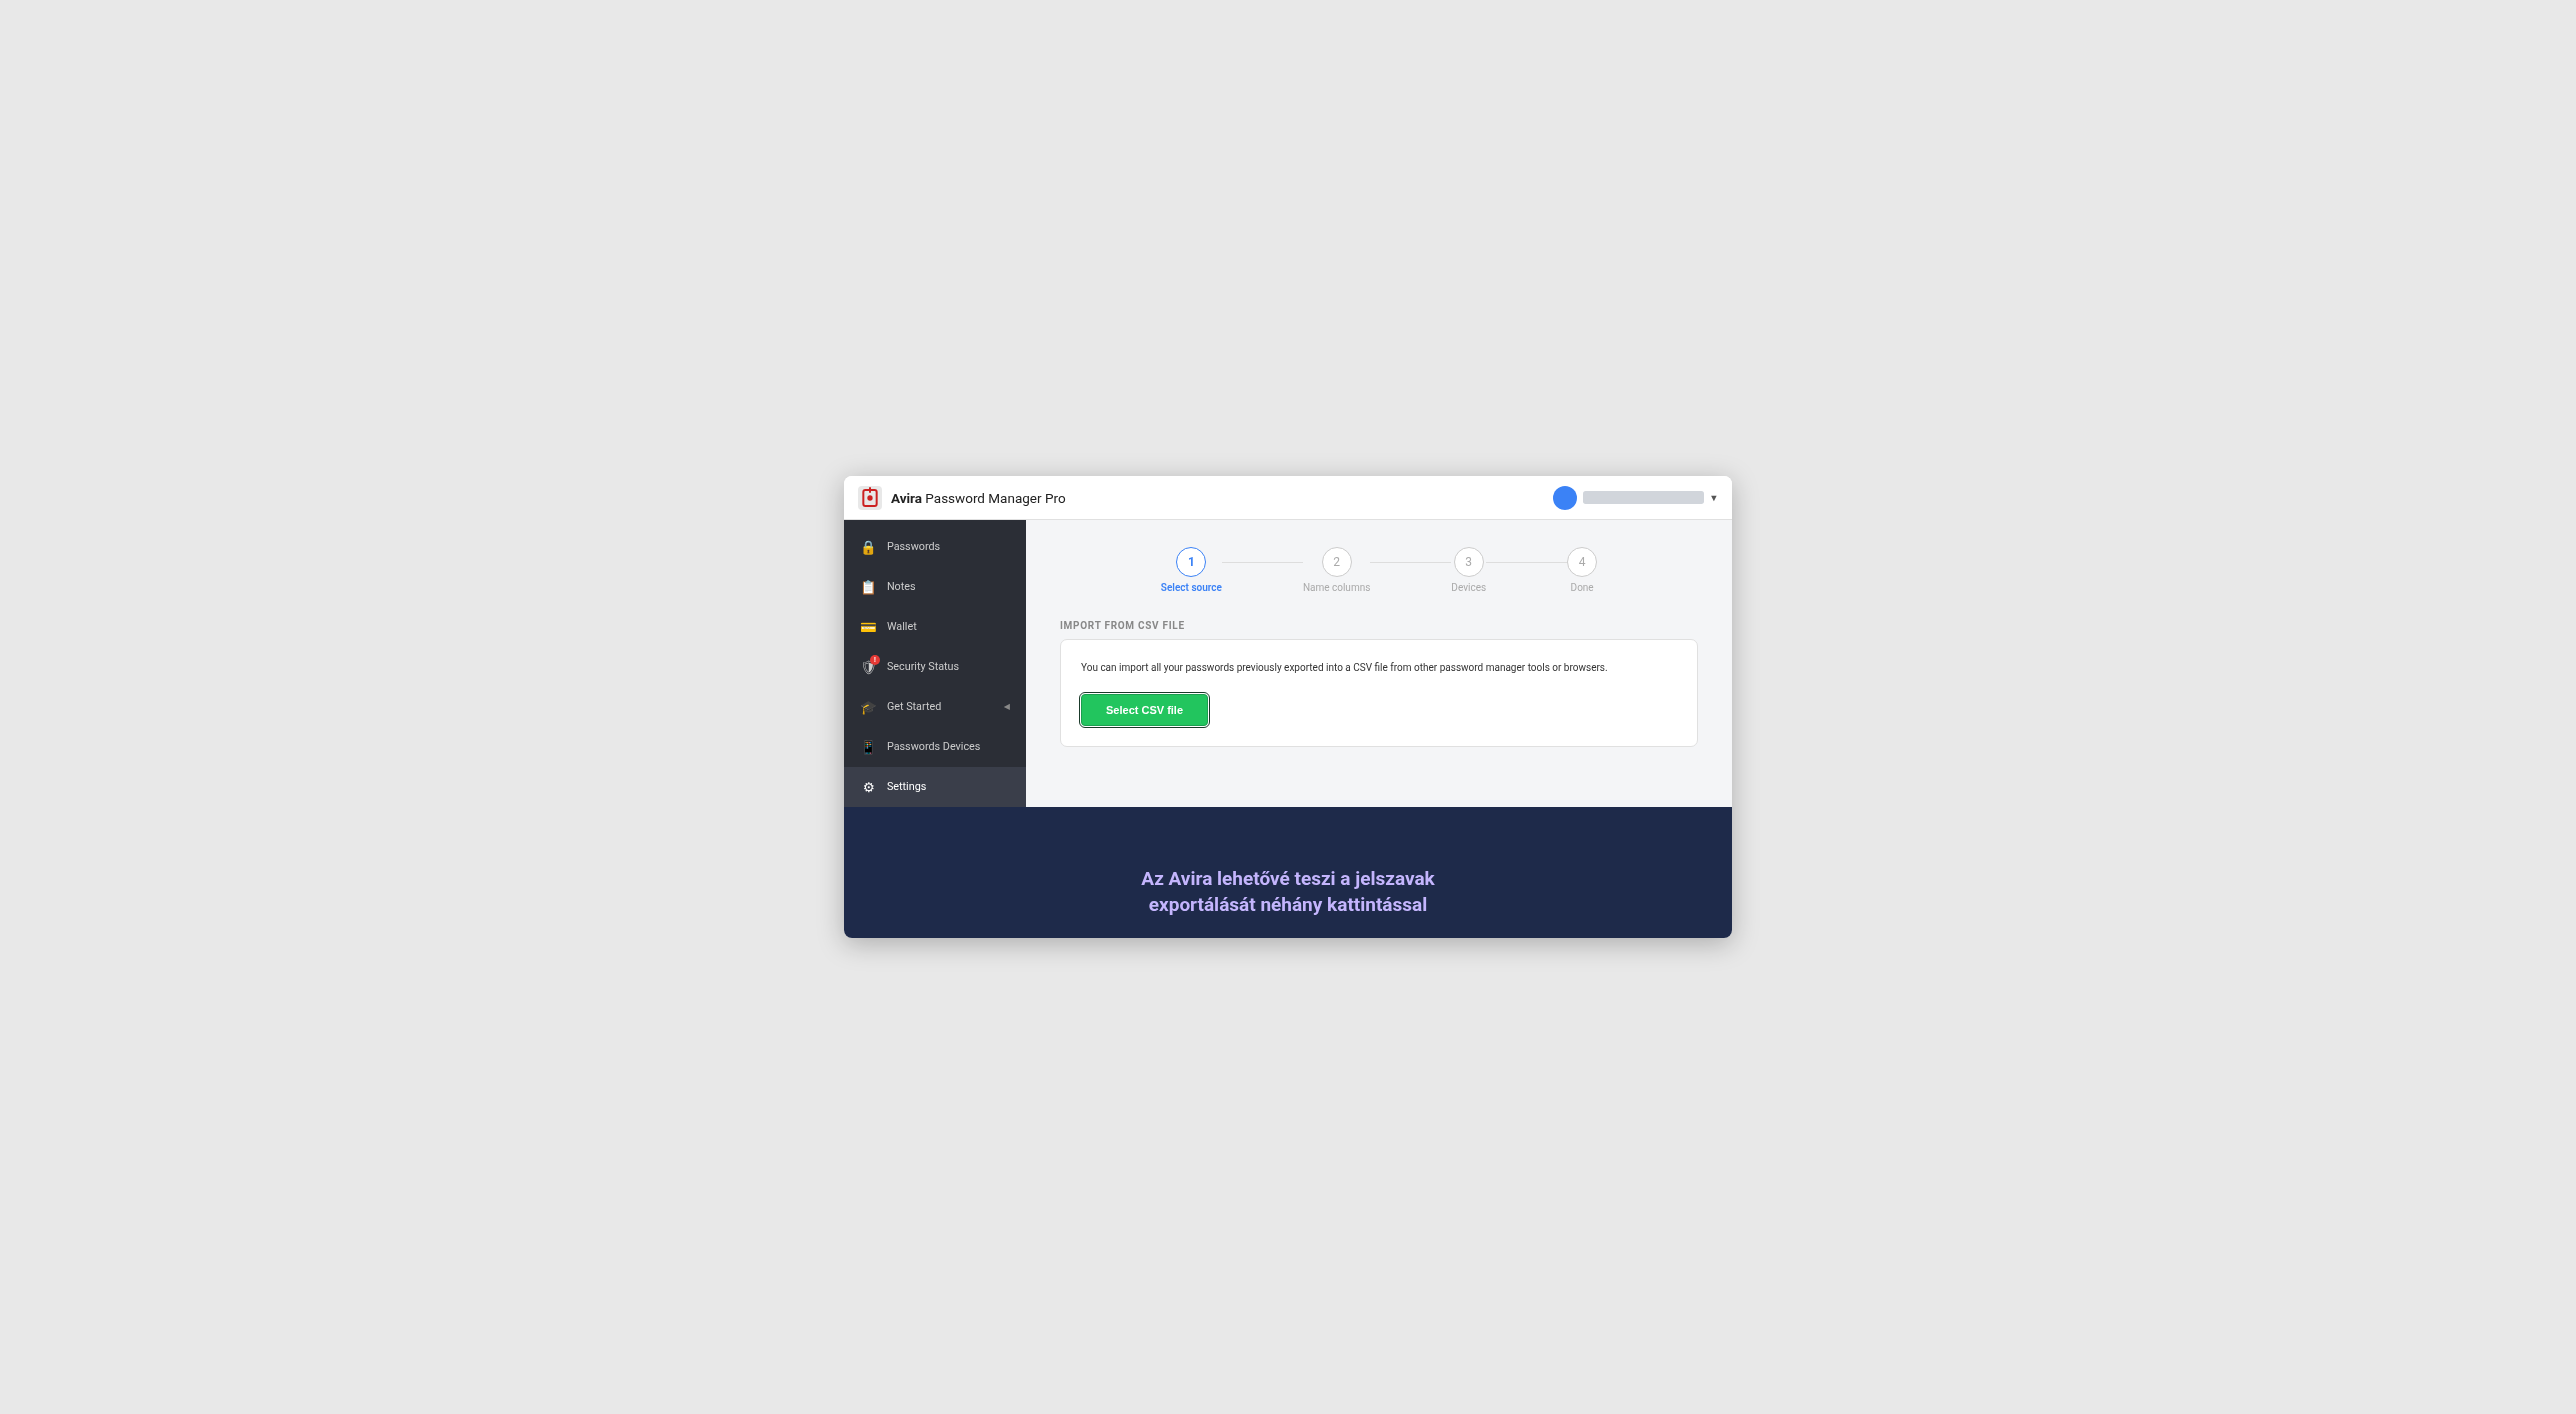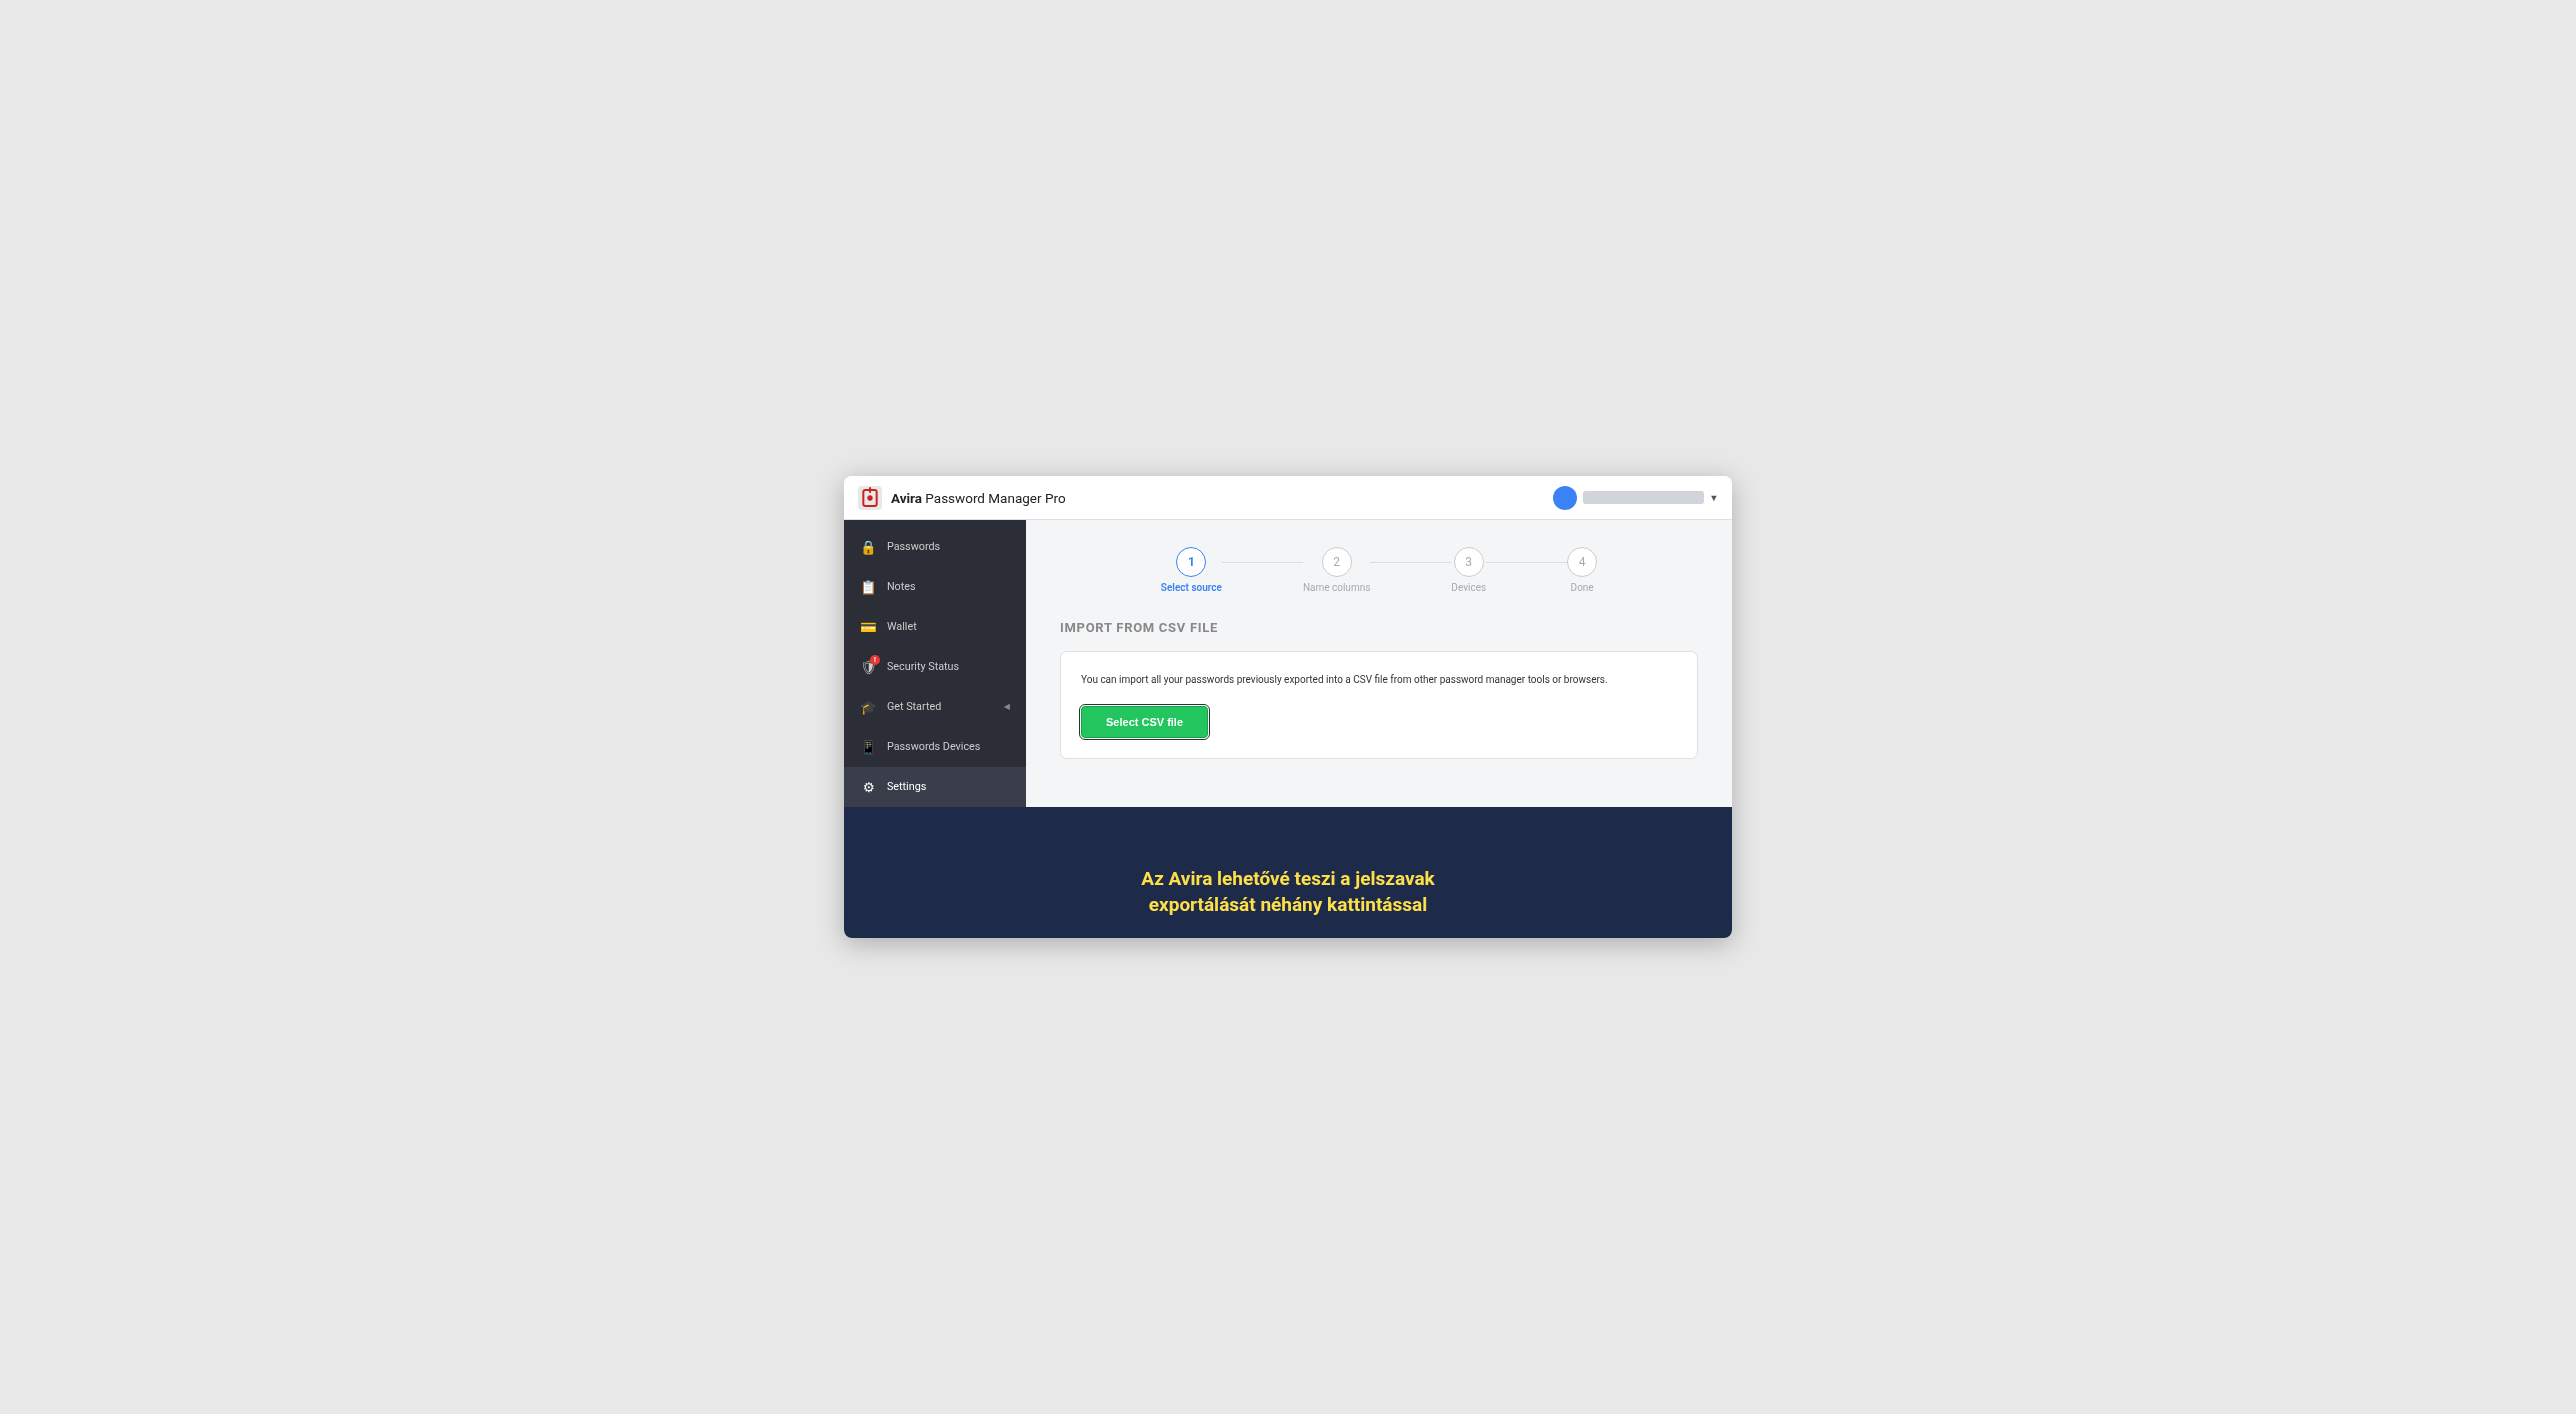--- a/index.html
+++ b/index.html
@@ -170,25 +170,25 @@
       font-weight: 600;
     }
     .step-line {
       width: 81px;
       height: 1.3px;
       background: #ddd;
       margin-bottom: 15px;
     }
     
     .section-label {
-      font-size: 13px;
+      font-size: 10px;
       font-weight: 700;
       letter-spacing: 0.7px;
       color: #888;
-      margin-bottom: 16px;
+      margin-bottom: 8px;
       text-transform: uppercase;
     }
     .import-box {
       background: #fff;
       border: 0.7px solid #e0e0e0;
       border-radius: 7px;
       padding: 20px 20px 20px 20px;
     }
     .import-description {
       font-size: 10px;
@@ -209,21 +209,21 @@
       outline-offset: 1.3px;
       transition: background 0.15s;
     }
     
     .caption-bar {
       background: #1e2a4a;
       padding: 19px 27px;
       text-align: center;
     }
     .caption-text {
-      color: #fde047;
+      color: #c4b5fd;
       font-size: 19px;
       font-weight: 700;
       line-height: 1.4;
       margin-top: 40px;
     }
   </style>
 </head>
 <body>
 
 <div class="app-window">

